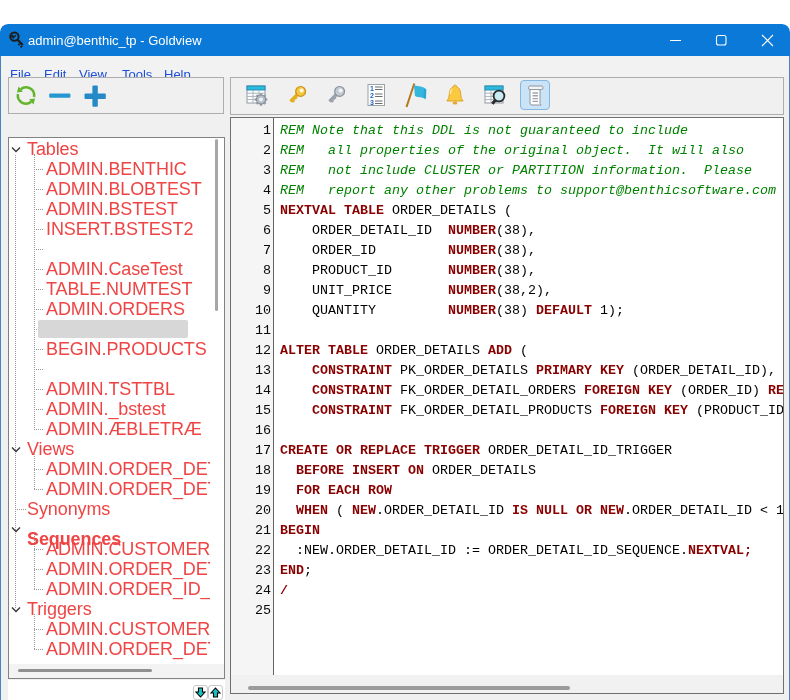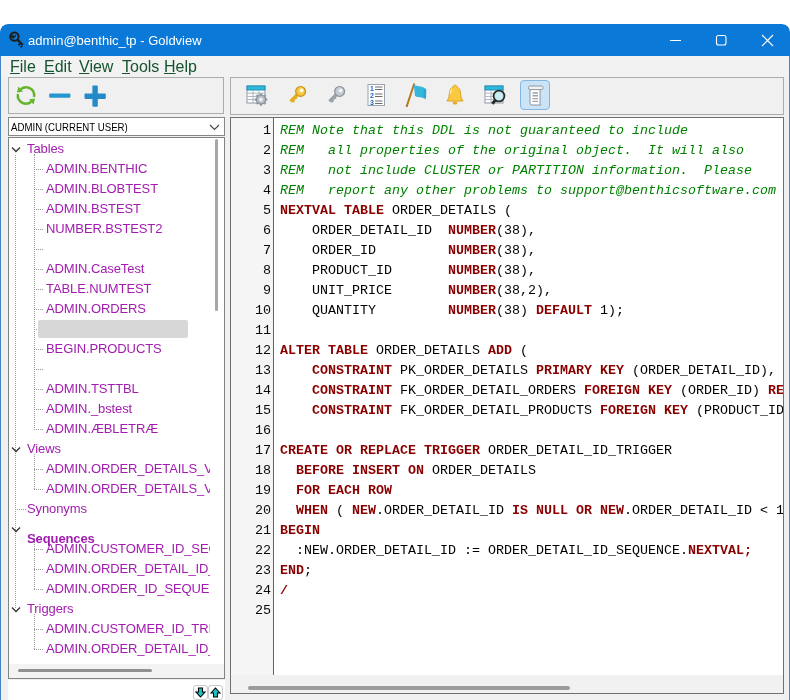--- a/index.html
+++ b/index.html
@@ -8,31 +8,31 @@
   #win{position:relative;width:790px;height:700px;overflow:hidden;background:#f0f0f0;
        border-radius:8px 8px 0 0;margin-top:24px;}
   .abs{position:absolute;}
   
   #titlebar{position:absolute;left:0;top:0;width:790px;height:32px;background:#0b79d7;
             border-radius:8px 8px 0 0;}
   #title{position:absolute;left:28px;top:0;height:32px;line-height:33px;color:#ffffff;
          font-size:13px;letter-spacing:0px;}
   
   #menubar{position:absolute;left:1px;top:32px;width:788px;height:21px;background:#f2f2f2;}
-  .mi{position:absolute;top:0;height:21px;line-height:22px;font-size:16px;color:#14532d;}
+  .mi{position:absolute;top:8px;height:21px;line-height:22px;font-size:13px;color:#1d4ed8;}
   
   .tbx{position:absolute;background:#f0f0f0;border:1px solid #adadad;}
   
   #combo{position:absolute;left:8px;top:93px;width:217px;height:19px;background:#fff;
          border:1px solid #868686;}
   #combo span{position:absolute;left:2px;top:0;height:17px;line-height:18px;font-size:11.5px;color:#000;transform:scaleX(0.84);transform-origin:0 50%;white-space:nowrap;}
   
   #tree{position:absolute;left:8px;top:113px;width:217px;height:542px;background:#ffffff;
         border:1px solid #828282;overflow:hidden;}
-  .trow{position:absolute;height:20px;line-height:20px;font-size:13px;color:#a21caf;white-space:nowrap;letter-spacing:-0.1px;}
+  .trow{position:absolute;height:20px;line-height:20px;font-size:18px;color:#ef4444;white-space:nowrap;letter-spacing:-0.1px;}
   .dotv{position:absolute;width:0;border-left:1px dotted #9a9a9a;}
   .doth{position:absolute;height:0;border-top:1px dotted #9a9a9a;}
   .chev{position:absolute;width:10px;height:7px;}
   
   #btmpanel{position:absolute;left:8px;top:656px;width:217px;height:21px;background:#ffffff;}
   .abtn{position:absolute;width:15px;height:15px;background:#fff;border:1px solid #c9c9c9;border-radius:3px;}
   
   #codepanel{position:absolute;left:230px;top:93px;width:554px;height:577px;background:#ffffff;
              border:1px solid #6f6f6f;overflow:hidden;}
   #gutter{position:absolute;left:0;top:0;width:43px;height:557px;background:#f5f5f5;
@@ -175,26 +175,20 @@
 
     <svg class="abs" style="left:292px;top:5px" width="24" height="24" viewBox="0 0 24 24">
       <path d="M7 6 L7 20 Q7 22 9 22 L18 22 Q16.5 20.5 17 19 L17 6 Z" fill="#ffffff" stroke="#8d959d" stroke-width="1"></path>
       <rect x="5.5" y="3" width="14.5" height="3.6" rx="1.6" fill="#f2f3f5" stroke="#8d959d" stroke-width="1"></rect>
       <g stroke="#9aa2ab" stroke-width="1.4">
         <path d="M9.5 10 H15 M9.5 12.8 H15 M9.5 15.6 H15 M9.5 18.4 H15"></path>
       </g>
     </svg>
   </div>
 
-  <div id="combo">
-    <span>ADMIN (CURRENT USER)</span>
-    <svg class="abs" style="left:200px;top:6px" width="11" height="7" viewBox="0 0 11 7">
-      <path d="M1 1 L5.5 5.5 L10 1" fill="none" stroke="#484848" stroke-width="1.2"></path>
-    </svg>
-  </div>
 
   <div id="tree">
 
     <div class="dotv" style="left:6px;top:17px;height:453px;"></div>
     <div class="dotv" style="left:25px;top:16px;height:276px;"></div>
     <div class="dotv" style="left:25px;top:316px;height:35px;"></div>
     <div class="dotv" style="left:25px;top:396px;height:55px;"></div>
     <div class="dotv" style="left:25px;top:476px;height:35px;"></div>
     <div class="doth" style="left:6px;top:371px;width:11px;"></div>
     <div class="doth" style="left:25px;top:31px;width:9px;"></div>
@@ -232,21 +226,21 @@
         <path d="M1 1.5 L5 5.5 L9 1.5" fill="none" stroke="#333" stroke-width="1.3"></path>
       </svg>
 
     <div class="abs" style="left:29px;top:182px;width:150px;height:18px;background:#d7d7d7;border-radius:2px;"></div>
 
     <div style="position:absolute;left:0;top:0;width:201px;height:540px;overflow:hidden;">
     <div class="trow" style="left:18px;top:1px;">Tables</div>
     <div class="trow" style="left:37px;top:21px;">ADMIN.BENTHIC</div>
     <div class="trow" style="left:37px;top:41px;">ADMIN.BLOBTEST</div>
     <div class="trow" style="left:37px;top:61px;">ADMIN.BSTEST</div>
-    <div class="trow" style="left:37px;top:81px;">NUMBER.BSTEST2</div>
+    <div class="trow" style="left:37px;top:81px;">INSERT.BSTEST2</div>
     <div class="trow" style="left:37px;top:121px;">ADMIN.CaseTest</div>
     <div class="trow" style="left:37px;top:141px;">TABLE.NUMTEST</div>
     <div class="trow" style="left:37px;top:161px;">ADMIN.ORDERS</div>
     <div class="trow" style="left:37px;top:201px;">BEGIN.PRODUCTS</div>
     <div class="trow" style="left:37px;top:241px;">ADMIN.TSTTBL</div>
     <div class="trow" style="left:37px;top:261px;">ADMIN._bstest</div>
     <div class="trow" style="left:37px;top:281px;">ADMIN.ÆBLETRÆ</div>
     <div class="trow" style="left:18px;top:301px;">Views</div>
     <div class="trow" style="left:37px;top:321px;">ADMIN.ORDER_DETAILS_VIEW</div>
     <div class="trow" style="left:37px;top:341px;">ADMIN.ORDER_DETAILS_VIEW2</div>

